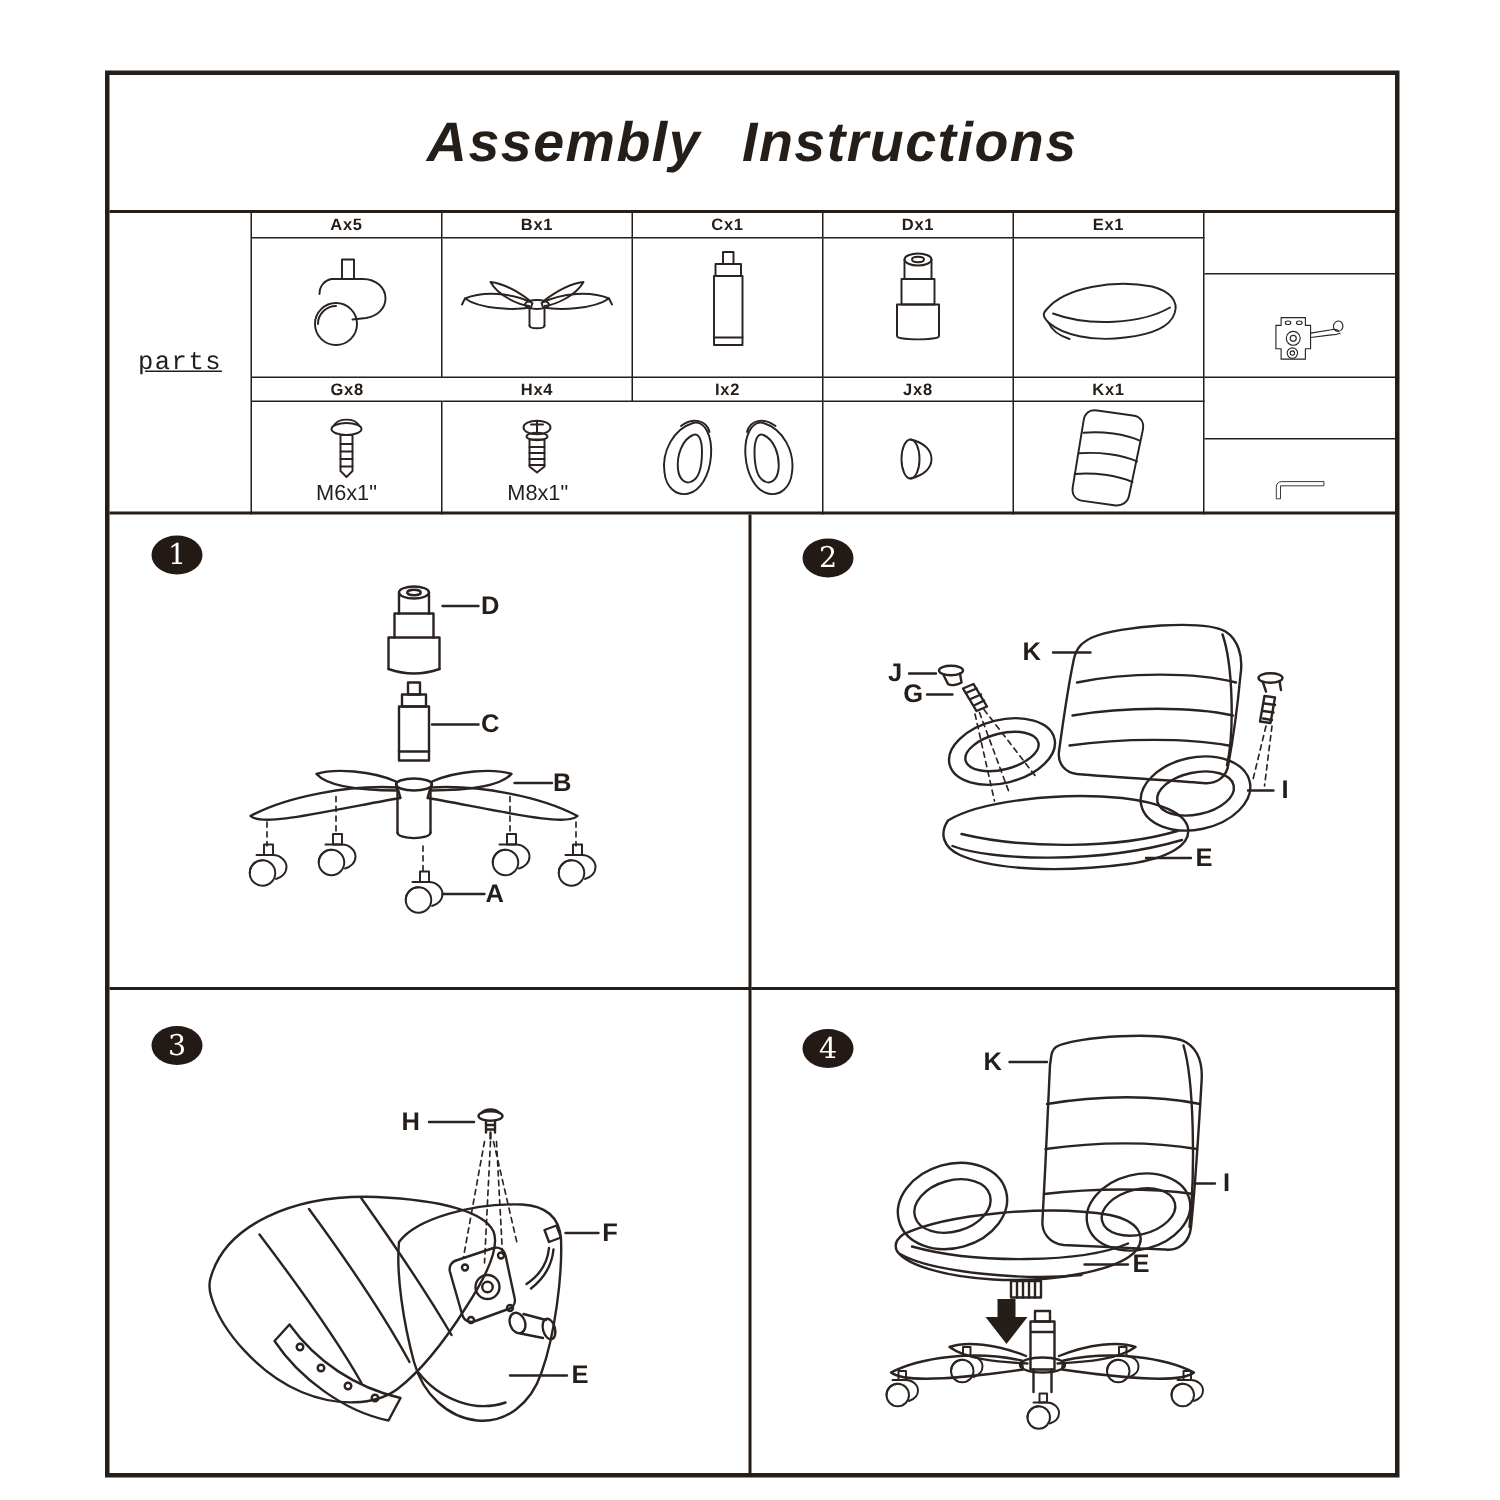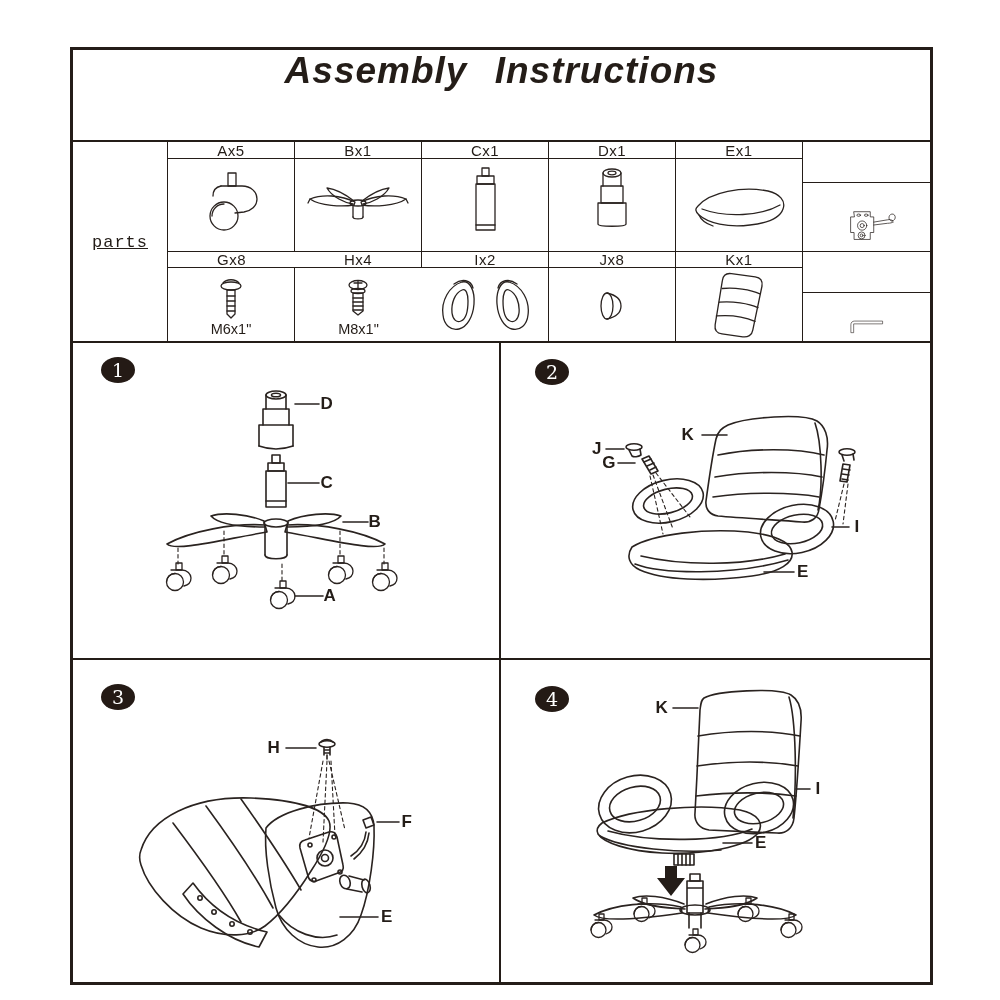--- a/index.html
+++ b/index.html
@@ -1,31 +1,31 @@
 <!DOCTYPE html>
 <html><head>
 <meta charset="utf-8">
 <style>
   html,body{margin:0;padding:0;background:#ffffff;}
   .canvas{position:relative;width:1000px;height:1000px;background:#ffffff;overflow:hidden;
           font-family:"Liberation Sans",sans-serif;color:#241d18;}
   .sheet{position:absolute;left:70px;top:47px;width:863px;height:938px;
          border:3px solid #241d18;box-sizing:border-box;background:#fff;}
   
-  .titlebar{height:90px;border-bottom:2px solid #241d18;display:flex;align-items:flex-start;justify-content:center;}
+  .titlebar{height:90px;border-bottom:2px solid #241d18;display:flex;align-items:center;justify-content:center;}
   .title{font-size:37px;font-weight:bold;font-style:italic;letter-spacing:1px;word-spacing:16px;}
   
   .parts{display:grid;grid-template-columns:95px repeat(6,1fr);grid-template-rows:17px 93px 16px 75px;
          height:201px;border-bottom:2px solid #241d18;box-sizing:border-box;}
   .parts>div{border-right:1px solid #241d18;border-bottom:1px solid #241d18;box-sizing:border-box;
              display:flex;align-items:center;justify-content:center;overflow:hidden;}
   .parts>div:nth-child(7n){border-right:none;}
   .plabel{grid-row:1 / span 4;grid-column:1;border-bottom:none !important;
           font-family:"Liberation Mono",monospace;font-size:17px;letter-spacing:1px;text-decoration:underline;}
-  .pcode{font-size:15px;letter-spacing:.5px;}
+  .pcode{font-size:11px;letter-spacing:.5px;font-weight:bold;}
   .pimg{flex-direction:column;}
   .pimg.last,.phead.last{border-right:none;margin-top:40px;}
   .row2bot{border-bottom:none !important;}
   .cap{font-size:14.5px;margin-top:-6px;}
   
   .steps{position:absolute;left:0;top:293px;right:0;bottom:0;display:grid;
          grid-template-columns:428px 1fr;grid-template-rows:317px 1fr;}
   .step{position:relative;box-sizing:border-box;}
   .step.l{border-right:2px solid #241d18;}
   .step.t{border-bottom:2px solid #241d18;}

